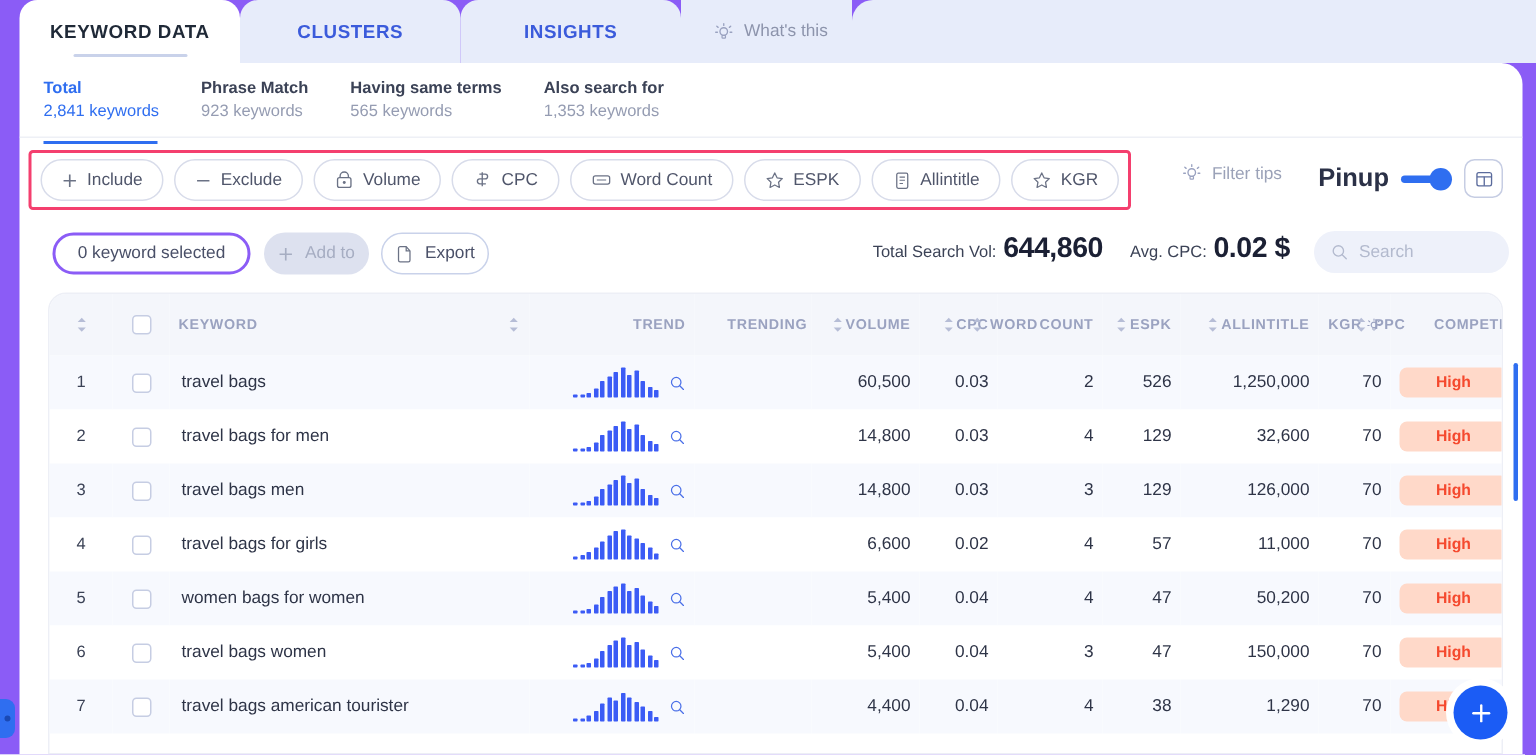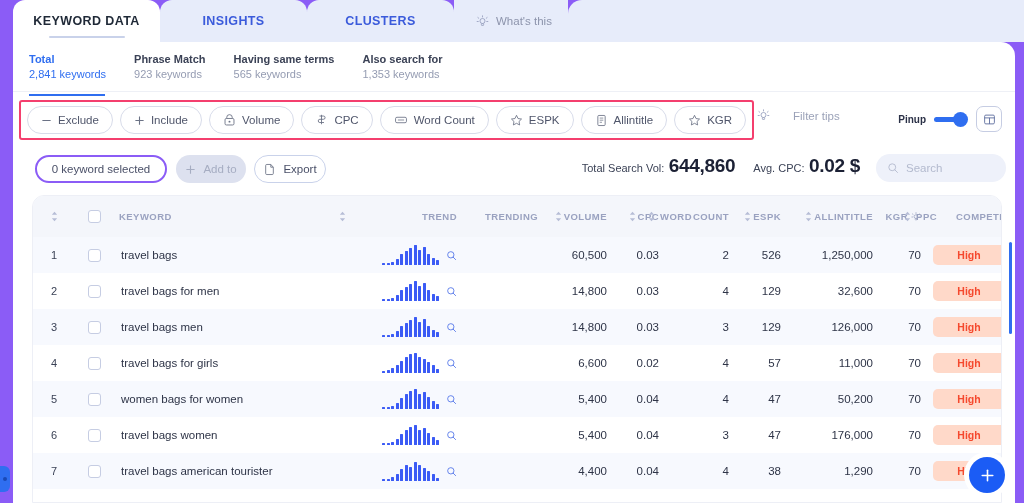--- a/index.html
+++ b/index.html
@@ -73,29 +73,29 @@
     display: flex; align-items: center; padding: 0 6px; gap: 7px;
   }
   .fbtn {
     height: 28px; border: 1px solid #d8dcea; border-radius: 14px;
     background: #fff; display: inline-flex; align-items: center; gap: 6px;
     padding: 0 13px; font-size: 11.5px; color: #50566b; cursor: pointer;
     white-space: nowrap;
   }
   .fbtn svg { flex: 0 0 auto; }
   .filter-tips {
-    position: absolute; left: 744px; top: 17px;
-    display: flex; align-items: center; gap: 23px;
+    position: absolute; left: 775px; top: 17px;
+    display: flex; align-items: center; gap: 7px;
     font-size: 11.5px; color: #9ba2b8; cursor: pointer; text-align: center;
   }
   .pinup-wrap {
     position: absolute; right: 13px; top: 14px;
     display: flex; align-items: center; gap: 8px;
   }
-  .pinup-label { font-size: 10px; font-weight: bold; color: #2b3147; }
+  .pinup-label { font-size: 17px; font-weight: bold; color: #2b3147; }
   .toggle { width: 34px; height: 15px; position: relative; cursor: pointer; }
   .toggle .track {
     position:absolute; left:0; top:5px; width:24px; height:5px;
     background:#2f6ef0; border-radius:3px;
   }
   .toggle .knob {
     position:absolute; right:0; top:0; width:15px; height:15px;
     background:#2f6ef0; border-radius:50%;
   }
   .layout-btn {
@@ -198,24 +198,24 @@
 </head>
 <body>
 
 <div class="app">
 
   <div class="tabbar">
     <div class="tab first active">
       <span>KEYWORD DATA</span>
     </div>
     <div class="tab">
+      <span>CLUSTERS</span>
+    </div>
+    <div class="tab">
       <span>INSIGHTS</span>
-    </div>
-    <div class="tab">
-      <span>CLUSTERS</span>
     </div>
     <div class="whats-this">
       <svg width="13" height="13" viewBox="0 0 16 16">
         <circle cx="8" cy="7.4" r="3.1" fill="none" stroke="#9aa2c0" stroke-width="1.1"></circle>
         <rect x="6.6" y="10.6" width="2.8" height="2.3" rx=".6" fill="none" stroke="#9aa2c0" stroke-width="1"></rect>
         <g stroke="#9aa2c0" stroke-width="1.1" stroke-linecap="round">
           <line x1="8" y1="1" x2="8" y2="2.4"></line>
           <line x1="2.3" y1="3.1" x2="3.4" y2="4"></line>
           <line x1="13.7" y1="3.1" x2="12.6" y2="4"></line>
           <line x1="1.4" y1="8" x2="2.8" y2="8"></line>
@@ -246,33 +246,33 @@
         <div class="t">Also search for</div>
         <div class="v">1,353 keywords</div>
       </div>
     </div>
 
     <div class="filterrow">
       <div class="filterbox">
 
         <div class="fbtn">
           <svg width="11" height="11" viewBox="0 0 12 12">
-            <line x1="1.5" y1="6" x2="10.5" y2="6" stroke="#6b7285" stroke-width="1.2"></line>
-          </svg>
-          <span>Exclude</span>
-        </div>
-
-        <div class="fbtn">
-          <svg width="11" height="11" viewBox="0 0 12 12">
             <g stroke="#6b7governments"></g>
             <line x1="6" y1="1.5" x2="6" y2="10.5" stroke="#6b melhor"></line>
             <line x1="6" y1="1.5" x2="6" y2="10.5" stroke="#6b7285" stroke-width="1.2"></line>
             <line x1="1.5" y1="6" x2="10.5" y2="6" stroke="#6b7285" stroke-width="1.2"></line>
           </svg>
           <span>Include</span>
+        </div>
+
+        <div class="fbtn">
+          <svg width="11" height="11" viewBox="0 0 12 12">
+            <line x1="1.5" y1="6" x2="10.5" y2="6" stroke="#6b7285" stroke-width="1.2"></line>
+          </svg>
+          <span>Exclude</span>
         </div>
 
         <div class="fbtn">
           <svg width="13" height="13" viewBox="0 0 16 16">
             <rect x="2.5" y="5.5" width="11" height="8" rx="1.6" fill="none" stroke="#6b7285" stroke-width="1.1"></rect>
             <path d="M4.6 5.5 V4.2 a3.4 3.4 0 0 1 6.8 0 V5.5" fill="none" stroke="#6b7285" stroke-width="1.1"></path>
             <circle cx="8" cy="9.4" r="1.2" fill="#6b7285"></circle>
           </svg>
           <span>Volume</span>
         </div>
@@ -732,21 +732,21 @@
                     <circle cx="7" cy="7" r="4.6" fill="none" stroke="#4a6fe8" stroke-width="1.2"></circle>
                     <line x1="10.4" y1="10.4" x2="14" y2="14" stroke="#4a6fe8" stroke-width="1.2" stroke-linecap="round"></line>
                   </svg>
                 </div>
               </td>
               <td></td>
               <td>5,400</td>
               <td>0.04</td>
               <td>3</td>
               <td>47</td>
-              <td>176,000</td>
+              <td>150,000</td>
               <td>70</td>
               <td style="text-align:center"><span class="badge">High</span></td>
             </tr>
             <tr>
               <td class="idx">7</td>
               <td class="chk"><span class="cbox"></span></td>
               <td class="kw">travel bags american tourister</td>
               <td>
                 <div class="trendcell">
                   <span class="spark">

